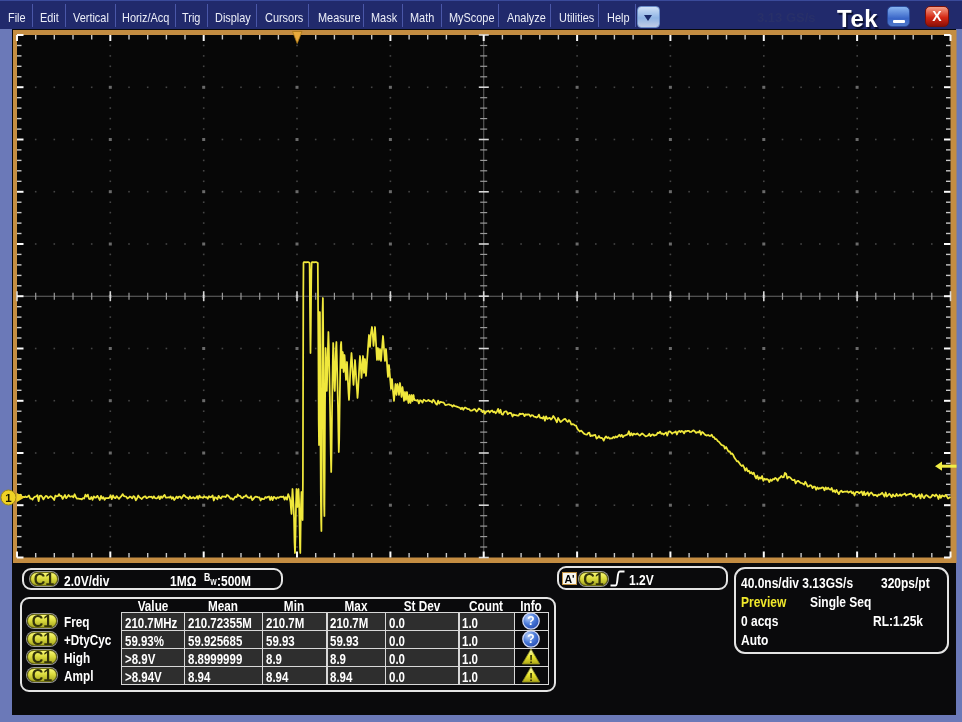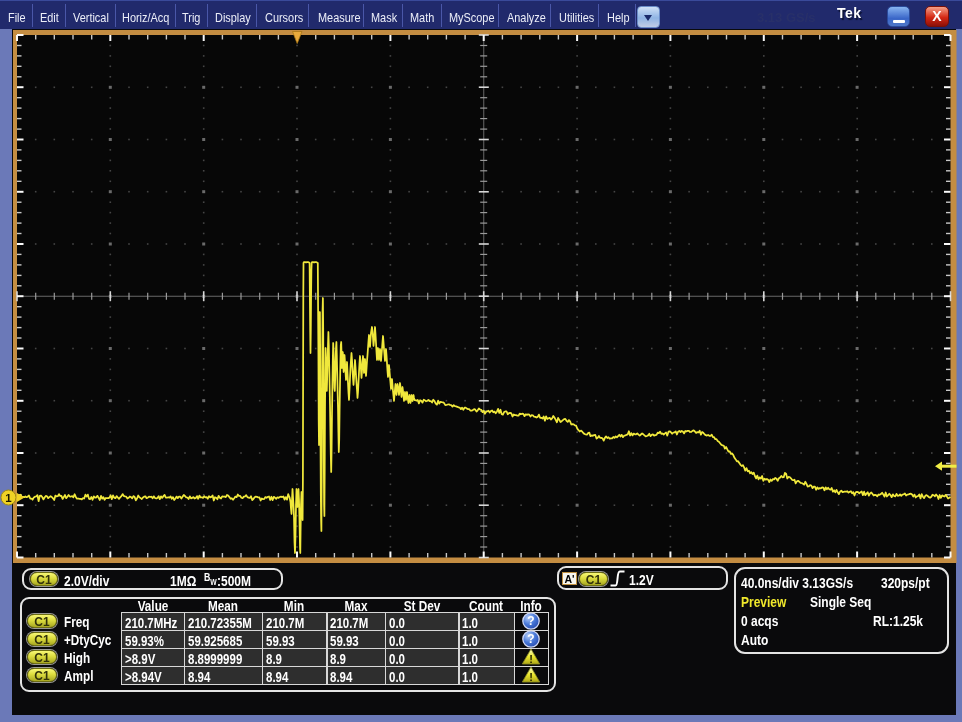--- a/index.html
+++ b/index.html
@@ -6,35 +6,35 @@
 #menubar { position:absolute; left:0; top:0; width:962px; height:29px;
   background:#212a6c; border-top:1px solid #3a4a9a; }
 .mi { position:absolute; top:9px; font-size:13px; color:#eceef8; transform:scaleX(0.84); transform-origin:0 0; }
 .sep { position:absolute; top:3px; width:1px; height:23px; background:#4a57a8; }
 #ddbtn { position:absolute; left:637px; top:4.5px; width:22.5px; height:22.5px;
   border-radius:4px; background:linear-gradient(#cfe0f6,#8fb4e4 55%,#c2cde6);
   border:1px solid #6a8cc8; }
 #ddbtn div { width:0; height:0; border-left:4.5px solid transparent;
   border-right:4.5px solid transparent; border-top:6.5px solid #1a2a6a;
   position:absolute; left:6px; top:8px; }
-#tek { position:absolute; left:837px; top:4px; font-size:14px; font-weight:bold;
+#tek { position:absolute; left:837px; top:4px; font-size:24px; font-weight:bold;
   color:#fff; text-shadow:1.5px 1.5px 1px #0a1030; letter-spacing:0.5px; }
 #minbtn { position:absolute; left:886.5px; top:4.8px; width:23.5px; height:21.5px;
   border-radius:5px; background:linear-gradient(#88b4f0,#3a66c8 60%,#5078c8);
   border:1px solid #2a4a9a; }
 #minbtn div { position:absolute; left:5.5px; top:13.5px; width:12px; height:3px; background:#fff; border-radius:1px; }
 #closebtn { position:absolute; left:925.3px; top:4.8px; width:23.3px; height:21.5px;
   border-radius:5px; background:linear-gradient(#f4a088,#d42814 55%,#8c1008);
   border:1px solid #7a1008; color:#fff; font-weight:bold; font-size:14px;
   text-align:center; line-height:19px; }
 .frame { position:absolute; background:#6b79b8; }
 .box { position:absolute; border:2px solid #e4e4e4; border-radius:9px; background:transparent; }
 .pill { position:absolute; background:linear-gradient(#f8f876,#dcdc3e 45%,#a8a822);
   border:1px solid #6e6e14; border-radius:7px; color:#32320a; font-weight:bold;
-  font-size:12px; text-align:center; box-shadow:0 0 0 1px #9a9a96; }
+  font-size:16px; text-align:center; box-shadow:0 0 0 1px #9a9a96; }
 .bt { position:absolute; color:#fff; font-weight:bold; font-size:15px; white-space:pre; transform:scaleX(0.8); transform-origin:0 0; }
 .th { position:absolute; top:598px; transform:translateX(-50%) scaleX(0.84); color:#fff;
   font-weight:bold; font-size:14px; }
 .tl { position:absolute; color:#fff; font-weight:bold; font-size:14px; transform:scaleX(0.84); transform-origin:0 0; }
 .td { position:absolute; color:#fff; font-weight:bold; font-size:14px; transform:scaleX(0.82); transform-origin:0 0; }
 .yellow { color:#f0e82c; }
 </style></head>
 <body>
 <div class="frame" style="left:0;top:29px;width:12px;height:687px"></div>
 <div class="frame" style="left:956px;top:29px;width:6px;height:687px"></div>

